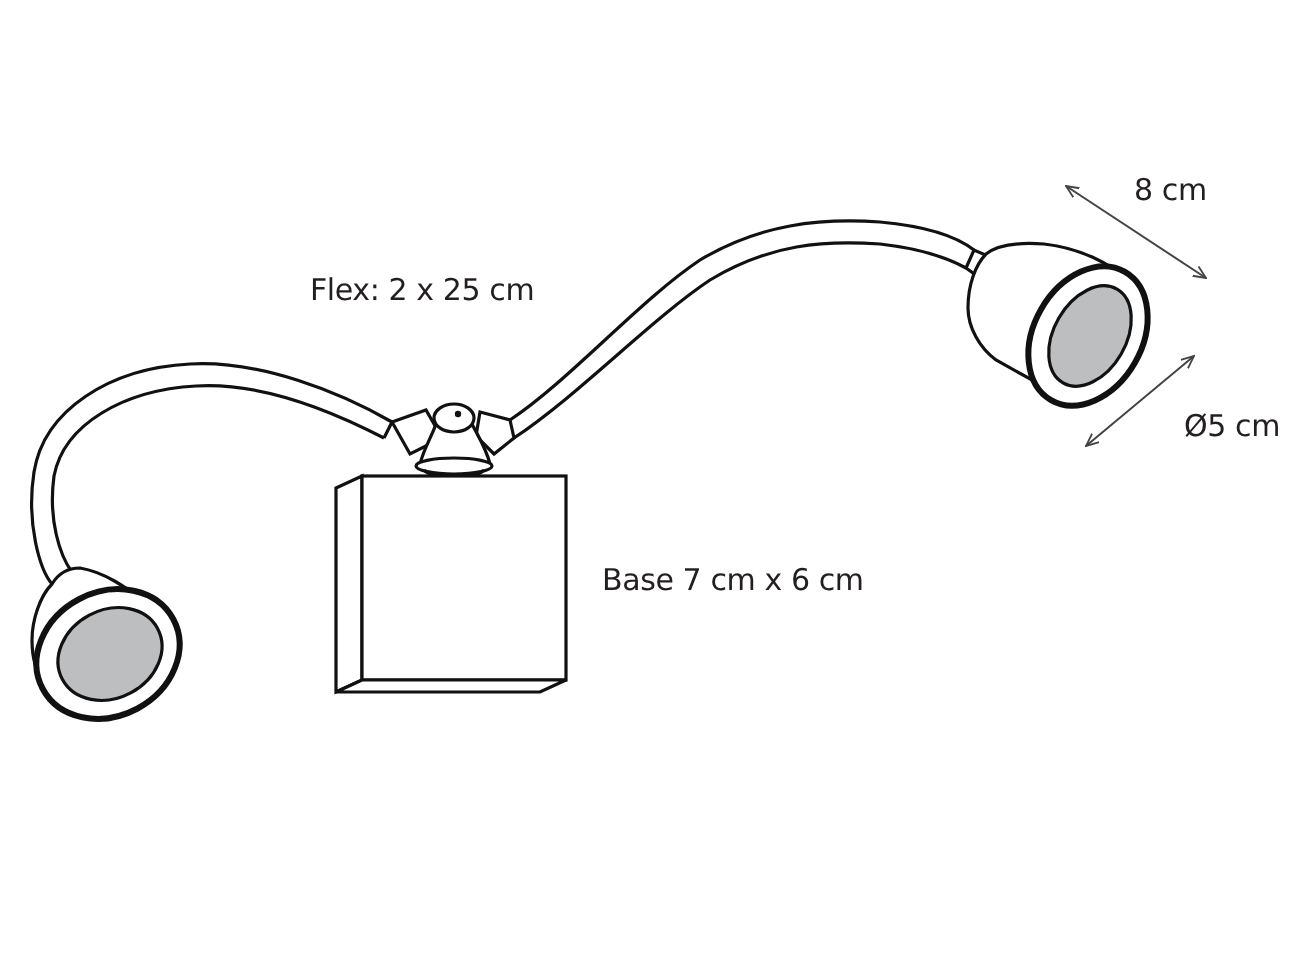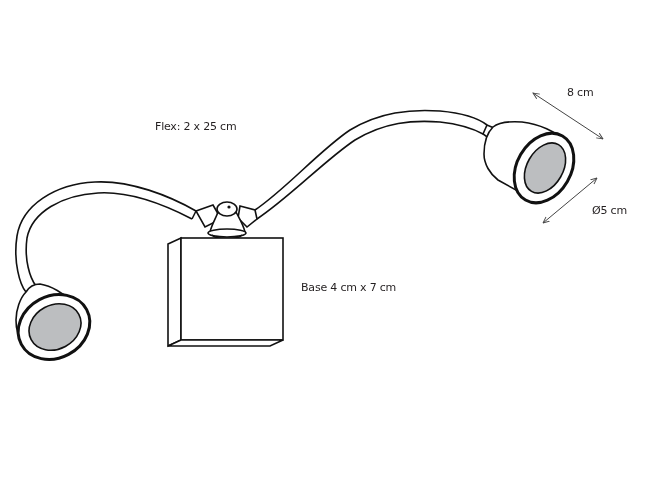--- a/index.html
+++ b/index.html
@@ -2,26 +2,26 @@
 <html><head>
   <meta charset="utf-8">
   <style>
     html, body { margin: 0; padding: 0; background: #ffffff; }
     body { width: 650px; height: 488px; position: relative; overflow: hidden; }
     .stage { position: absolute; left: 0; top: 0; width: 650px; height: 488px; }
     svg { position: absolute; left: 0; top: 0; }
     .label {
       position: absolute;
       font-family: "DejaVu Sans", sans-serif;
-      font-size: 11px;
+      font-size: 15px;
       color: #231f20;
       white-space: nowrap;
       letter-spacing: -0.2px;
     }
-    #lbl-flex { left: 155px; top: 120px; }
+    #lbl-flex { left: 155px; top: 136px; }
     #lbl-base { left: 301px; top: 281px; }
     #lbl-length { left: 567px; top: 86px; }
     #lbl-diameter { left: 592px; top: 204px; }
   </style>
 </head>
 <body>
 
 <div class="stage">
   <svg width="650" height="488" viewBox="0 0 650 488">
     <defs>
@@ -73,16 +73,16 @@
       <ellipse cx="545" cy="168" rx="18" ry="27" transform="rotate(30 545 168)" fill="#bcbec0" stroke-width="1.6"></ellipse>
     </g>
 
     <g stroke="#444" stroke-width="1" fill="none">
       <line x1="533" y1="93" x2="603" y2="139" marker-start="url(#arr)" marker-end="url(#arr)"></line>
       <line x1="543" y1="223" x2="597" y2="178" marker-start="url(#arr)" marker-end="url(#arr)"></line>
     </g>
   </svg>
 
   <div class="label" id="lbl-flex">Flex: 2 x 25 cm</div>
-  <div class="label" id="lbl-base">Base 4 cm x 7 cm</div>
+  <div class="label" id="lbl-base">Base 7 cm x 6 cm</div>
   <div class="label" id="lbl-length">8 cm</div>
   <div class="label" id="lbl-diameter">Ø5 cm</div>
 </div>
 
 </body></html>

